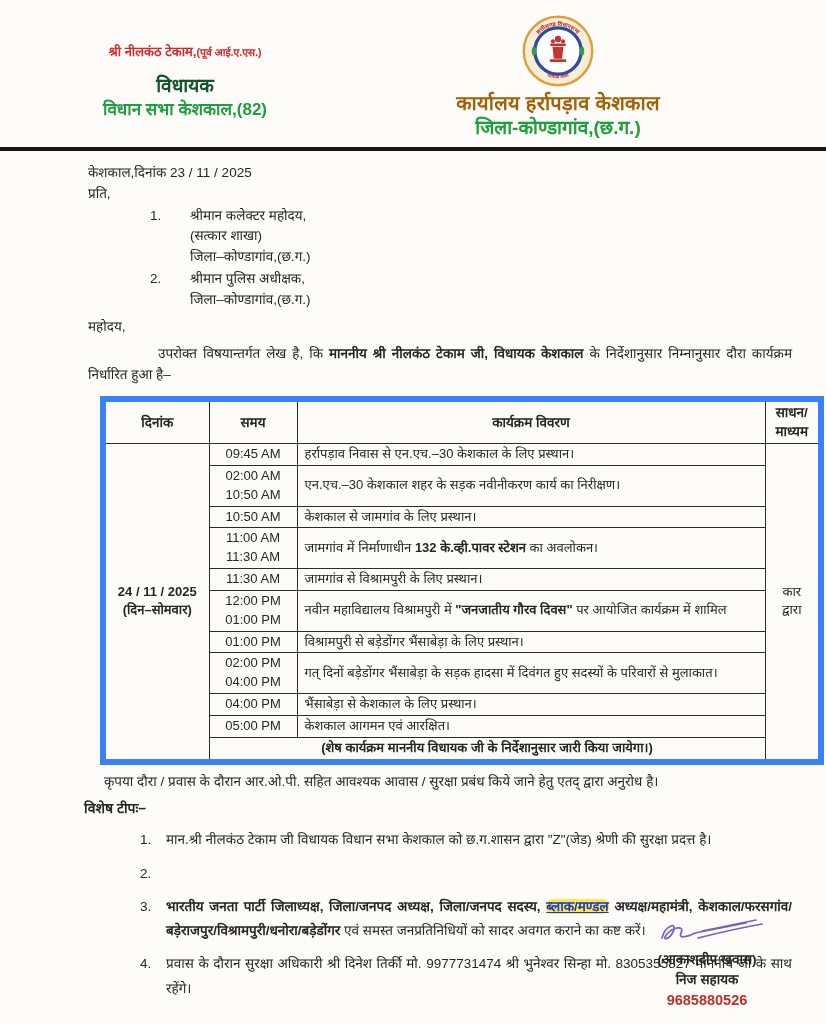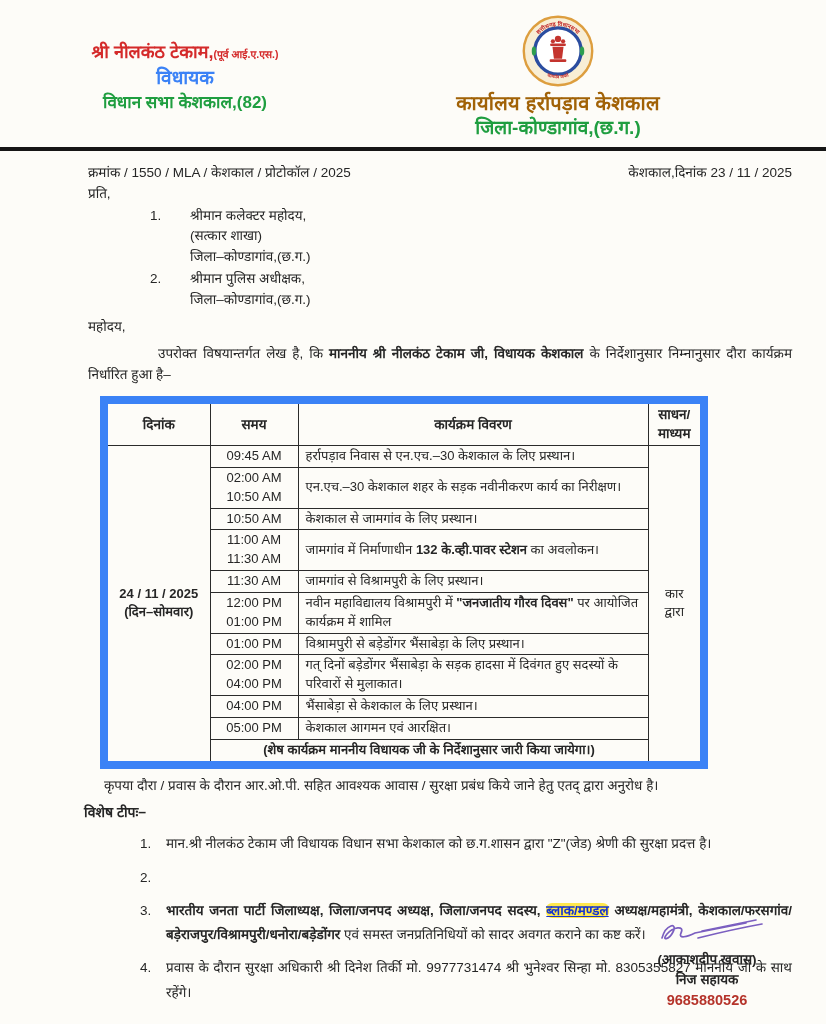--- a/index.html
+++ b/index.html
@@ -4,23 +4,23 @@
 <style>
   html,body{margin:0;padding:0;background:#9a9a9a;}
   .page{
     width:826px;height:1024px;margin:0 auto;position:relative;overflow:hidden;
     background:#fdfcf8;color:#262626;
     font-family:"Liberation Sans","DejaVu Sans",sans-serif;
   }
   
   .lh{display:flex;align-items:flex-start;padding:14px 26px 2px 54px;}
   .lh-left{width:262px;text-align:center;padding-top:26px;line-height:1.35;}
-  .lh-left .name{color:#d42a2a;font-weight:bold;font-size:18px;}
+  .lh-left .name{color:#d42a2a;font-weight:bold;font-size:13px;}
   .lh-left .name-suffix{color:#d42a2a;font-weight:bold;font-size:10.5px;}
-  .lh-left .post{color:#3b82f6;font-weight:bold;font-size:19px;margin-top:1px;}
+  .lh-left .post{color:#14532d;font-weight:bold;font-size:19px;margin-top:11px;}
   .lh-left .constituency{color:#1f9e40;font-weight:bold;font-size:17px;margin-top:1px;}
   .lh-center{flex:1;text-align:center;line-height:1.3;}
   .emblem{width:74px;height:74px;display:block;margin:0 auto 2px auto;}
   .lh-center .office{color:#a16207;font-weight:bold;font-size:20px;letter-spacing:.3px;}
   .lh-center .district{color:#1f9e40;font-weight:bold;font-size:19px;}
   .lh-right{width:238px;padding-top:30px;line-height:1.6;}
   .lh-right .ph1{color:#6a28b5;font-weight:bold;font-size:17px;}
   .lh-right .ph2-lbl{color:#8a51c9;font-weight:bold;font-size:15px;}
   .lh-right .ph2-num{color:#e9b703;font-weight:bold;font-size:17px;}
   .lh-right .email{color:#00a550;font-weight:bold;font-size:12px;margin-top:6px;}
@@ -29,21 +29,21 @@
   .content{padding:12px 34px 0 88px;font-size:13.5px;line-height:1.55;}
   .ref{display:flex;justify-content:space-between;}
   .addr{margin-left:62px;margin-top:1px;}
   .addr-row{display:flex;margin-top:1px;}
   .addr-no{width:40px;}
   .salutation{margin-top:6px;}
   .intro{text-align:justify;text-indent:70px;margin:6px 0 0 0;}
   .b{font-weight:bold;}
   .hl{background:#ffe84d;color:#1634cf;text-decoration:underline;font-weight:bold;border-radius:6px;}
   
-  table.schedule{border-collapse:collapse;width:608px;margin:10px 16px 0 12px;border:8px solid #3b82f6;}
+  table.schedule{border-collapse:collapse;width:724px;margin:10px 16px 0 12px;border:6px solid #3b82f6;}
   .schedule th,.schedule td{border:1.4px solid #2b2b2b;padding:1px 7px;font-size:13px;line-height:1.45;vertical-align:middle;}
   .schedule th{font-size:13.5px;height:38px;text-align:center;}
   .th-medium{font-size:11.5px;line-height:1.25;}
   .col-date{width:106px;} .col-time{width:88px;} .col-medium{width:56px;}
   .date-cell{text-align:center;font-weight:bold;font-size:13.5px;}
   .time-cell{text-align:center;font-size:12.5px;white-space:nowrap;}
   .desc-cell{text-align:left;}
   .medium-cell{text-align:center;font-weight:normal;font-size:13px;}
   .footer-note{text-align:center;font-weight:bold;padding:4px 6px;font-size:13.5px;}
   
@@ -99,21 +99,20 @@
       <div class="office">कार्यालय हर्रापड़ाव केशकाल</div>
       <div class="district">जिला-कोण्डागांव,(छ.ग.)</div>
     </div>
 
   </div>
 
   <div class="rule"></div>
 
   <div class="content">
     <div class="ref">
-      <span>क्रमांक / 1550 / MLA / केशकाल / प्रोटोकॉल / 2025</span>
       <span>केशकाल,दिनांक 23 / 11 / 2025</span>
     </div>
 
     <div>प्रति,</div>
 
     <div class="addr">
         <div class="addr-row">
           <div class="addr-no">1.</div>
           <div>
             <div>श्रीमान कलेक्टर महोदय,</div>

